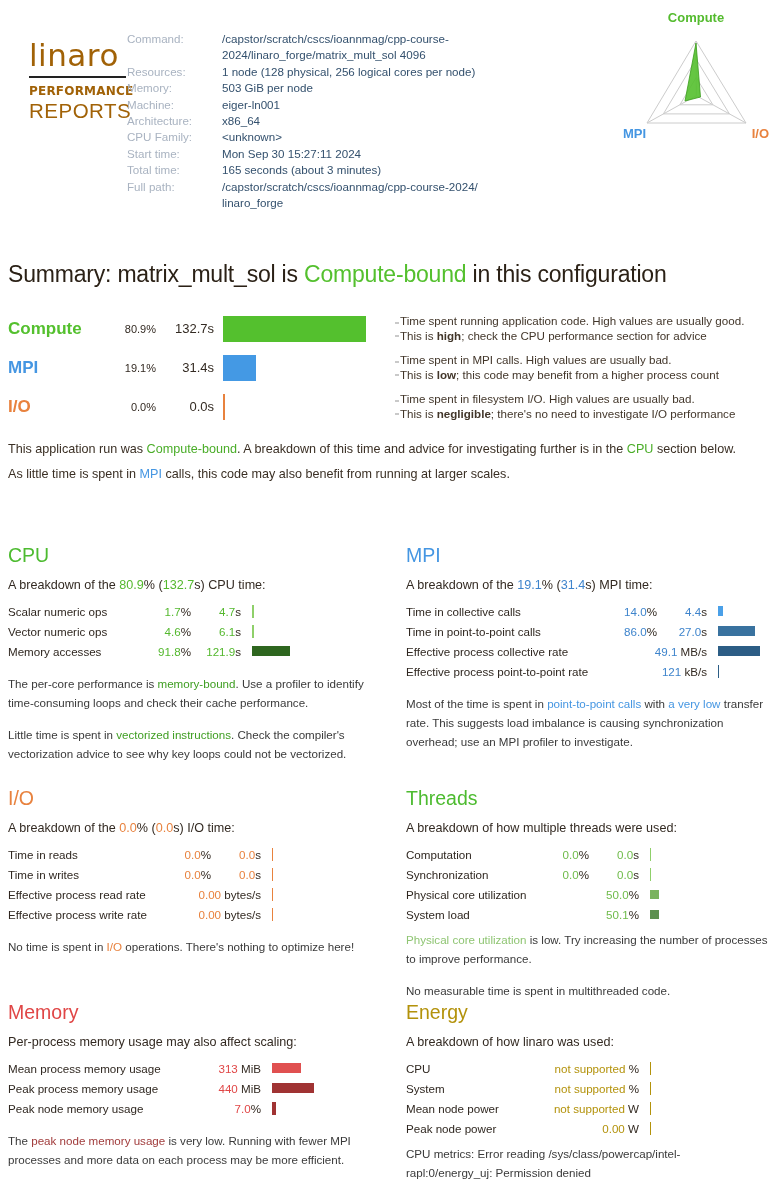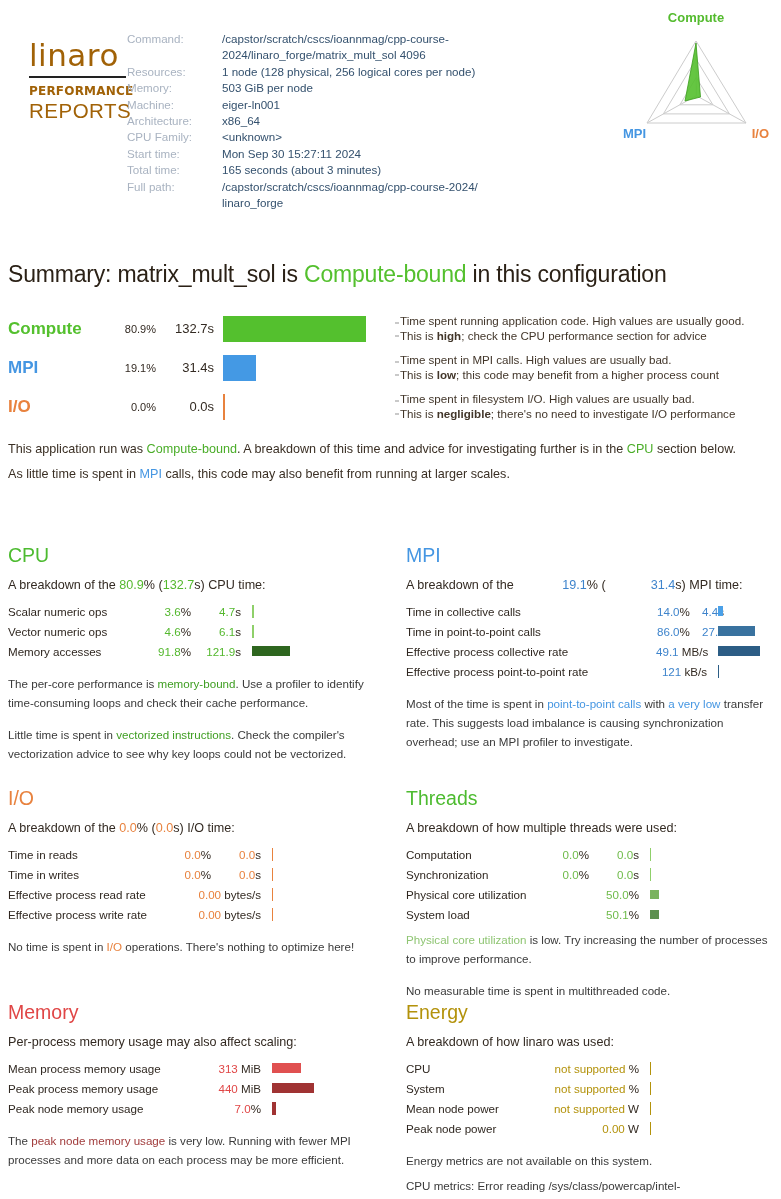--- a/index.html
+++ b/index.html
@@ -55,21 +55,21 @@
   
   .band { position:absolute; left:8px; width:768px; display:grid;
           grid-template-columns:384px 370px; column-gap:14px; }
   .band-1 { top:544px; } .band-2 { top:787px; } .band-3 { top:1001px; }
 
   .sec-title { font-size:19.5px; font-weight:500; margin-bottom:11px; }
   .sec-title.c-green { color:#4dbb30; } .sec-title.c-blue { color:#4596e2; }
   .sec-title.c-orange{ color:#e8823e; } .sec-title.c-red { color:#e04646; }
   .sec-title.c-gold  { color:#b3920b; }
   .sec-intro { font-size:12.6px; color:#332a22; margin-bottom:9px; }
-  .t-green { color:#54b82e; } .t-blue { color:#3e84cc;margin-left:45px; } .t-orange { color:#e8823e; }
+  .t-green { color:#54b82e; } .t-blue { color:#3e84cc; } .t-orange { color:#e8823e; }
   .t-lgreen { color:#6fbb4a; } .t-red { color:#e04646; } .t-gold { color:#b3920b; }
 
   .rows { margin-bottom:4px; }
   .rows.w300 { width:302px; } .rows.w320 { width:322px; } .rows.w371 { width:370px; }
   .mrow { display:flex; align-items:center; height:20px; font-size:11.6px; white-space:nowrap; }
   .mlabel { flex:1; color:#2f2720; }
   .mvals { display:flex; justify-content:flex-end; width:96px; flex:none; }
   .vg { display:inline-block; text-align:right; }
   .vg1 { width:45px; } .vg2 { width:50px; } .vgw { width:96px; }
   .unit { color:#332a22; }
@@ -211,21 +211,21 @@
 
   <div class="band band-1">
 
     <section>
       <h2 class="sec-title c-green">CPU</h2>
       <p class="sec-intro"><span>A breakdown of the </span><span class="t-green">80.9</span><span>% (</span><span class="t-green">132.7</span><span>s) CPU time:</span></p>
       <div class="rows w300">
         <div class="mrow">
           <span class="mlabel">Scalar numeric ops</span>
           <span class="mvals">
-              <span class="vg vg1"><span class="t-green">3.6</span><span class="unit">%</span></span>
+              <span class="vg vg1"><span class="t-green">1.7</span><span class="unit">%</span></span>
               <span class="vg vg2"><span class="t-green">4.7</span><span class="unit">s</span></span>
             </span>
           <span class="mbarbox">
               <i class="bar tall bar-lgreen" style="width: 2px;"></i>
             </span>
         </div>
         <div class="mrow">
           <span class="mlabel">Vector numeric ops</span>
           <span class="mvals">
               <span class="vg vg1"><span class="t-green">4.6</span><span class="unit">%</span></span>
@@ -464,19 +464,18 @@
         <div class="mrow">
           <span class="mlabel">Peak node power</span>
           <span class="mvals" style="width:128px">
               <span class="vg" style="width:128px"><span class="t-gold">0.00</span><span class="unit"> W</span></span>
             </span>
           <span class="mbarbox">
               <i class="bar tall bar-gold" style="width: 1px;"></i>
             </span>
         </div>
       </div>
-      <p class="advice">Energy metrics are not available on this system.</p>
       <p class="advice" style="margin-top:6px">CPU metrics: Error reading /sys/class/powercap/intel-
 rapl:0/energy_uj: Permission denied</p>
     </section>
   </div>
 
 </div>
 
 </body></html>

